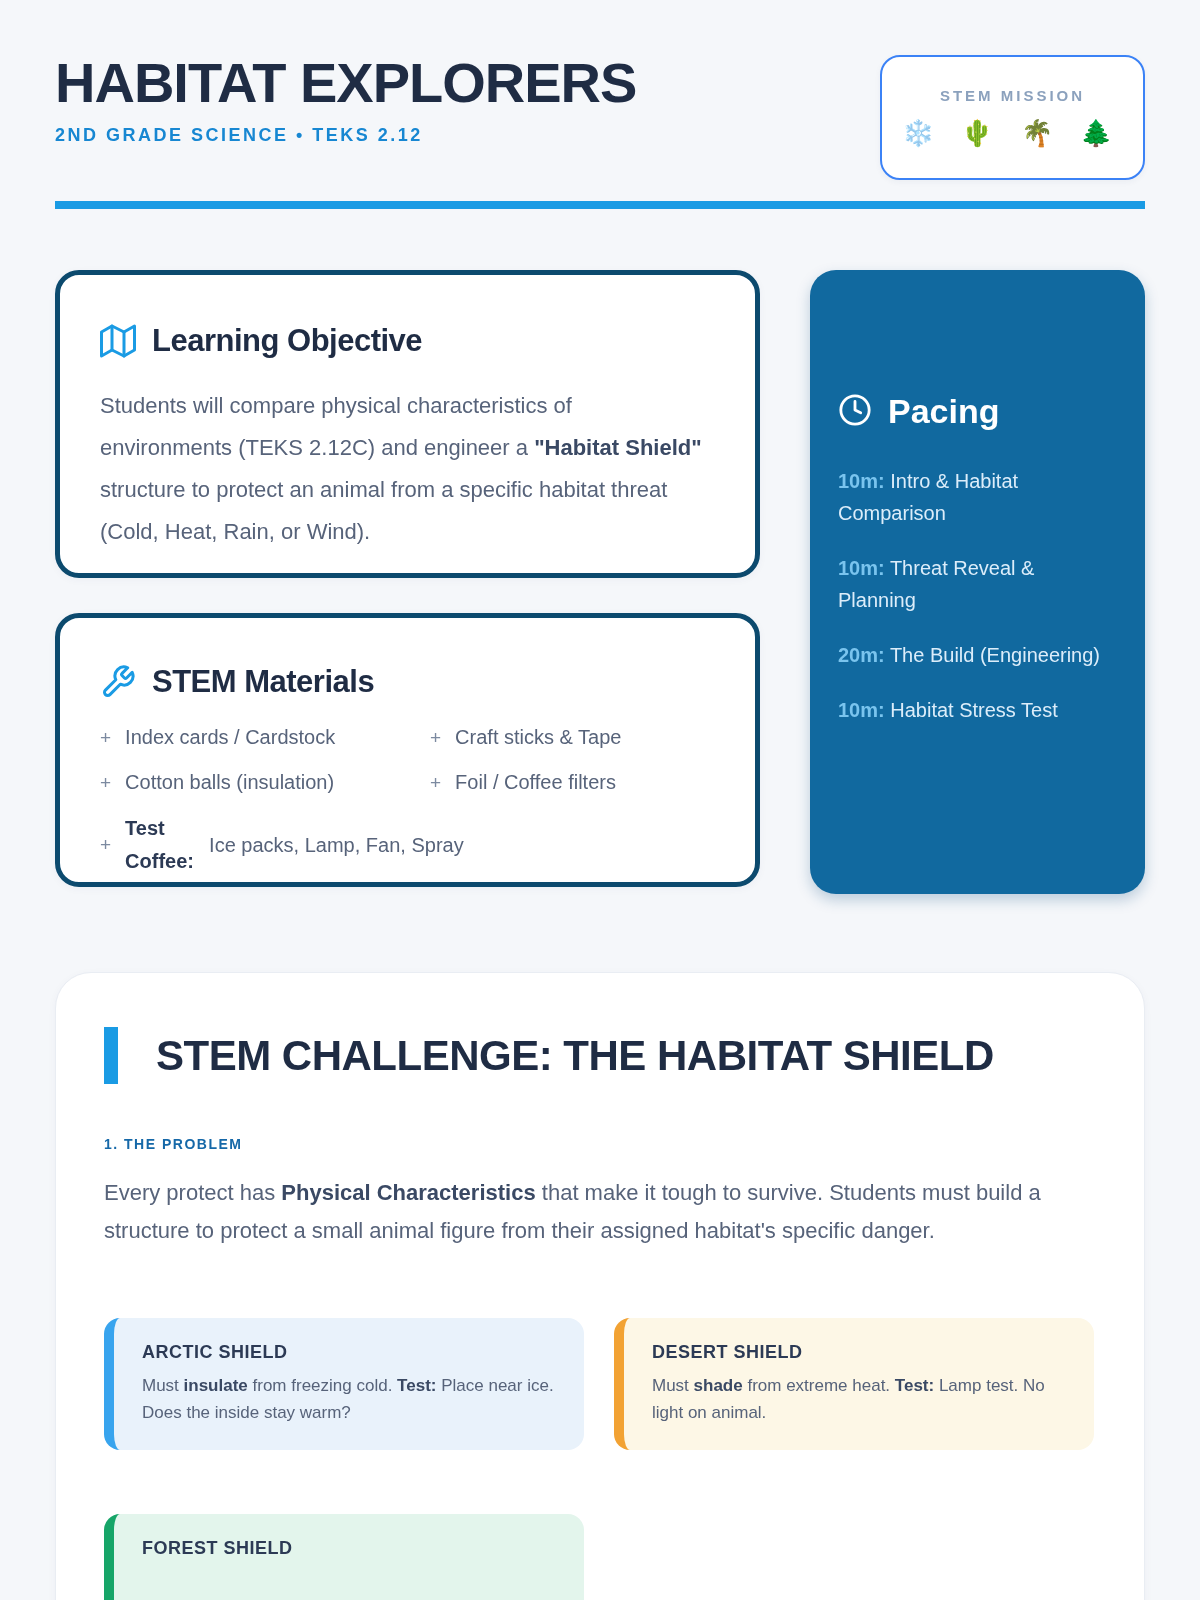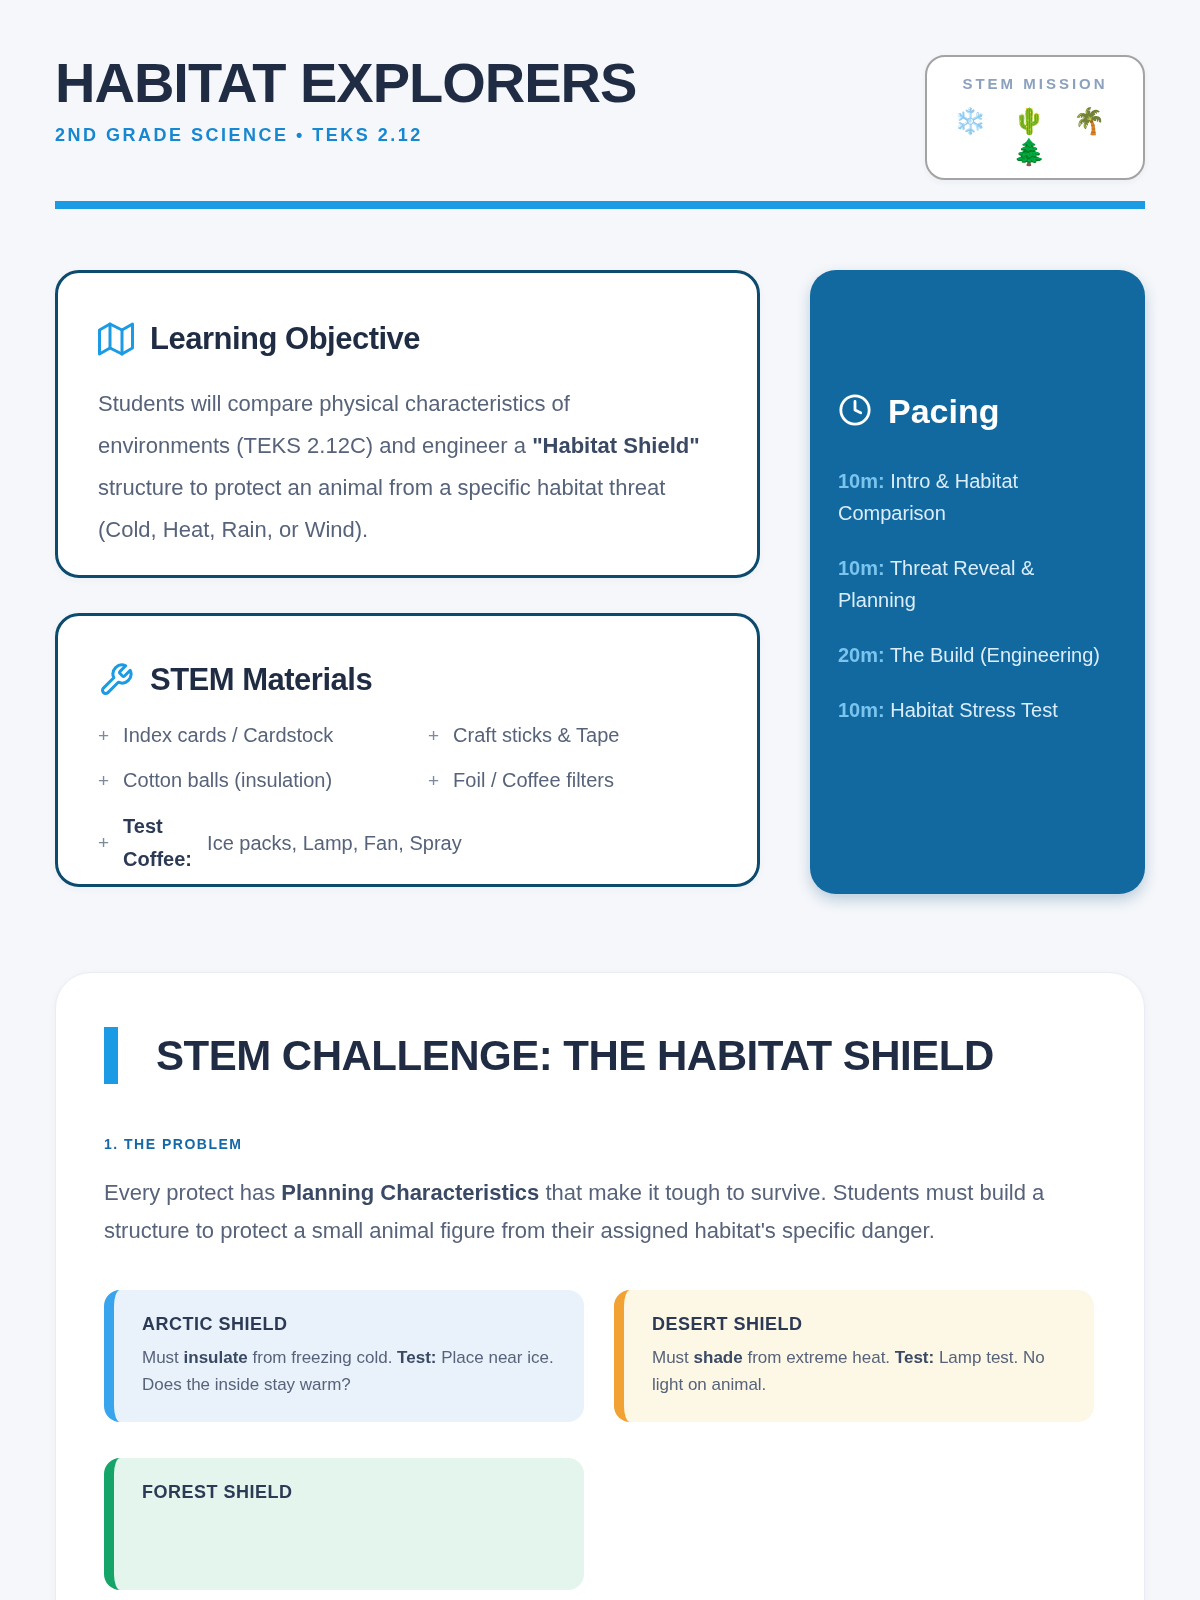--- a/index.html
+++ b/index.html
@@ -14,39 +14,39 @@
 
   
   .header { position:relative; }
   .page-title {
     font-size:56px; font-weight:bold; color:#1f2c44; letter-spacing:-1px; line-height:1.0;
   }
   .page-subtitle {
     margin-top:14px; font-size:18px; font-weight:bold; color:#1787d2; letter-spacing:2.5px;
   }
   .mission-badge {
-    position:absolute; top:0; right:0; width:220px; height:125px;
-    background:#ffffff; border:2px solid #a3a3a3; border-radius:20px;
+    position:absolute; top:0; right:0; width:265px; height:125px;
+    background:#ffffff; border:2px solid #3b82f6; border-radius:20px;
     box-shadow:0 2px 6px rgba(30,60,100,0.05);
-    text-align:center; padding-top:18px;
+    text-align:center; padding-top:30px;
   }
   .mission-badge .badge-label {
     font-size:15px; font-weight:bold; color:#8ba1bd; letter-spacing:3px;
   }
   .mission-badge .badge-icons { margin-top:14px; font-size:26px; letter-spacing:10px; }
 
   .divider { margin-top:55px; height:8px; background:#1a9be4; }
 
   
   .top-grid { display:flex; gap:50px; margin-top:61px; align-items:flex-start; }
   .col-left { width:705px; display:flex; flex-direction:column; gap:35px; }
   .col-right { width:335px; }
 
   .card {
-    background:#ffffff; border:3px solid #0c4a6e; border-radius:24px;
+    background:#ffffff; border:5px solid #0c4a6e; border-radius:24px;
     box-shadow:0 2px 8px rgba(30,60,100,0.04);
   }
   .objective-card { height:308px; padding:48px 50px 0 40px; }
   .materials-card { height:274px; padding:46px 40px 0 40px; }
 
   .card-title-row { display:flex; align-items:center; gap:16px; }
   .card-title { font-size:31px; font-weight:bold; color:#1f2c44; letter-spacing:-0.5px; }
   .card-icon { width:36px; height:36px; flex:0 0 auto; }
   .card-icon svg { width:36px; height:36px; stroke:#1a9be4; fill:none; stroke-width:2; stroke-linecap:round; stroke-linejoin:round; }
 
@@ -85,21 +85,21 @@
   .heading-bar { width:14px; background:#1a9be4; margin-right:38px; flex:0 0 auto; }
   .challenge-heading {
     font-size:42px; font-weight:bold; color:#1f2c44; line-height:57px; letter-spacing:-0.5px;
     max-width:880px;
   }
   .problem-label { margin-top:52px; font-size:14px; font-weight:bold; color:#1568a8; letter-spacing:1.5px; }
   .problem-text { margin-top:22px; font-size:22px; line-height:38px; color:#57637a; max-width:980px; }
 
   .shield-grid { margin-top:40px; display:grid; grid-template-columns:1fr 1fr; gap:36px 30px; }
   .shield-card {
-    border-radius:16px; border-left:10px solid; padding:24px 28px; min-height:132px;
+    border-radius:16px; border-left:10px solid; padding:24px 28px; min-height:132px;margin-top:28px;
   }
   .shield-name { font-size:18px; font-weight:bold; color:#2c3a55; letter-spacing:0.5px; }
   .shield-body { margin-top:9px; font-size:17px; line-height:27px; color:#57637a; }
 </style>
 </head>
 <body>
 
 <div class="page">
 
   <div class="header">
@@ -199,21 +199,21 @@
     </div>
   </div>
 
   <div class="challenge-card">
     <div class="challenge-heading-row">
       <div class="heading-bar"></div>
       <div class="challenge-heading">STEM CHALLENGE: THE HABITAT SHIELD</div>
     </div>
 
     <div class="problem-label">1. THE PROBLEM</div>
-    <p class="problem-text"><span>Every protect has </span><b>Planning Characteristics</b><span> that make it tough to survive. Students must build a structure to protect a small animal figure from their assigned habitat's specific danger.</span></p>
+    <p class="problem-text"><span>Every protect has </span><b>Physical Characteristics</b><span> that make it tough to survive. Students must build a structure to protect a small animal figure from their assigned habitat's specific danger.</span></p>
 
     <div class="shield-grid">
       <div class="shield-card" style="background-color: rgb(233, 242, 251); border-left-color: rgb(56, 164, 238);">
         <div class="shield-name">ARCTIC SHIELD</div>
         <div class="shield-body"><span>Must </span><b>insulate</b><span> from freezing cold. </span><b>Test:</b><span> Place near ice. Does the inside stay warm?</span></div>
       </div>
       <div class="shield-card" style="background-color: rgb(253, 247, 230); border-left-color: rgb(242, 162, 51);">
         <div class="shield-name">DESERT SHIELD</div>
         <div class="shield-body"><span>Must </span><b>shade</b><span> from extreme heat. </span><b>Test:</b><span> Lamp test. No light on animal.</span></div>
       </div>

